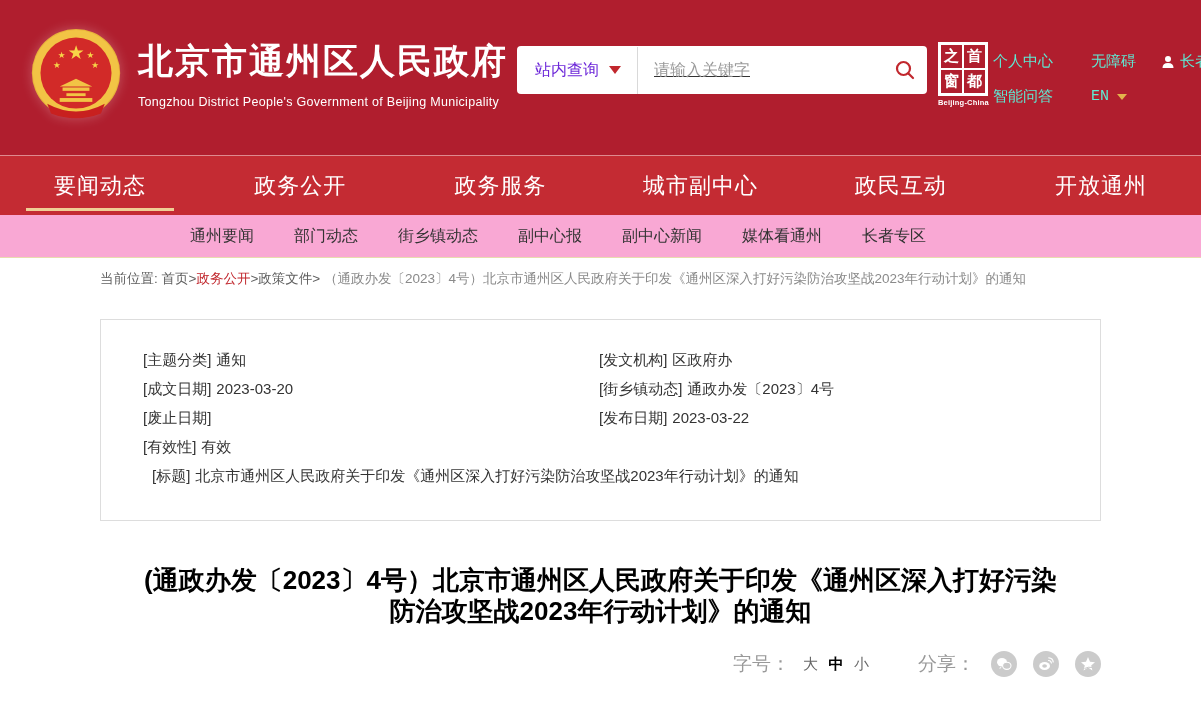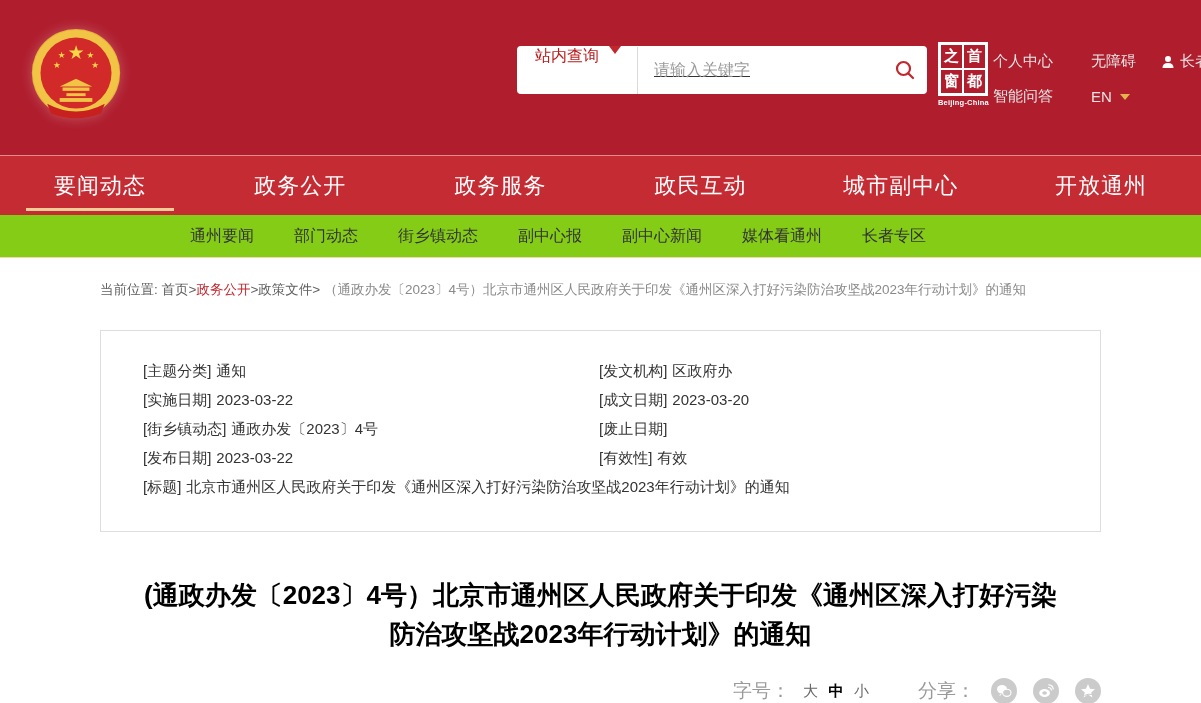--- a/index.html
+++ b/index.html
@@ -10,80 +10,80 @@
   .header { height:155px; background:#B01E2E; position:relative; }
   .header-inner { height:100%; display:flex; align-items:center; padding-left:28px; }
   .emblem { width:96px; height:96px; flex:0 0 auto; margin-top:-6px;
     filter:drop-shadow(0 0 6px rgba(255,255,255,0.25)); }
   .brand { margin-left:14px; margin-top:-8px; }
   .brand-title { color:#fff; font-size:35px; font-weight:bold; letter-spacing:2px; }
   .brand-sub { color:#fff; font-size:12.5px; margin-top:10px; letter-spacing:0.3px; }
 
   .search-box { position:absolute; left:517px; top:46px; width:410px; height:48px;
     background:#fff; border-radius:4px; display:flex; align-items:center; }
-  .search-scope { display:flex; align-items:flex-start; gap:10px; padding:0 16px 0 18px;
-    color:#b91c1c; font-size:16px; cursor:pointer; height:100%; }
+  .search-scope { display:flex; align-items:center; gap:10px; padding:0 16px 0 18px;
+    color:#6d28d9; font-size:16px; cursor:pointer; height:100%; }
   .scope-caret { width:0; height:0; border-left:6px solid transparent;
     border-right:6px solid transparent; border-top:8px solid #C1272D; }
   .search-divider { width:1px; height:47px; background:#d9d9d9; }
   .search-input { flex:1; border:none; outline:none; font-size:16px; color:#333;
     padding:0 8px 0 16px; font-family:inherit; background:transparent;text-decoration:underline; }
   .search-input::placeholder { color:#9a9a9a; }
   .search-btn { width:44px; height:100%; border:none; background:transparent;
     cursor:pointer; display:flex; align-items:center; justify-content:center; }
 
   .capital-logo { position:absolute; left:938px; top:42px; width:50px; cursor:pointer; }
   .capital-grid { width:50px; height:54px; border:2px solid #fff;
     display:grid; grid-template-columns:1fr 1fr; grid-template-rows:1fr 1fr; }
   .capital-cell { display:flex; align-items:center; justify-content:center;
     color:#fff; font-size:15px; font-weight:bold; border:1px solid #fff; }
   .capital-caption { color:#fff; font-size:7.5px; font-weight:bold; text-align:center;
     margin-top:2px; letter-spacing:0.2px; white-space:nowrap; }
 
   .quick-links { position:absolute; left:993px; top:52px; color:#fff; font-size:15px; }
   .ql-row { display:flex; align-items:center; margin-bottom:16px; }
-  .ql-item { color:#e5e5e5; text-decoration:none; cursor:pointer; white-space:nowrap; }
+  .ql-item { color:#5eead4; text-decoration:none; cursor:pointer; white-space:nowrap;font-family:Liberation Mono, monospace; }
   .ql-col1 { width:70px; margin-right:28px; }
   .ql-col2 { width:56px; margin-right:14px; display:flex; align-items:center; gap:8px; }
   .en-caret { width:0; height:0; border-left:5px solid transparent;
     border-right:5px solid transparent; border-top:6px solid #E3B34C; }
   .senior { display:flex; align-items:center; gap:5px; }
 
   
   .main-nav { height:60px; background:#C42B33; border-top:1px solid rgba(255,255,255,0.45);
     display:flex;font-family:Liberation Mono, monospace; }
   .nav-item { flex:1; display:flex; align-items:center; justify-content:center;
     color:#fff; font-size:22px; letter-spacing:1px; cursor:pointer;
     text-decoration:none; position:relative; }
   .nav-item.active::after { content:""; position:absolute; left:50%; bottom:4px;
     transform:translateX(-50%); width:148px; height:3px; background:#EFCF95; }
 
   
-  .sub-nav { height:43px; background:#84cc16; border-bottom:1px solid #E8DCAE;
+  .sub-nav { height:43px; background:#f9a8d4; border-bottom:1px solid #E8DCAE;
     display:flex; align-items:center; padding-left:190px; gap:40px; }
   .subnav-item { color:#333; font-size:16px; text-decoration:none; cursor:pointer;
     white-space:nowrap; }
 
   
-  .breadcrumb { width:1001px; margin:12px auto; padding:11px 0 10px 0; font-size:13.5px;
+  .breadcrumb { width:1001px; margin:1px auto; padding:11px 0 10px 0; font-size:13.5px;
     color:#5f5f5f; white-space:nowrap; overflow:hidden; }
   .crumb-link { color:#5f5f5f; text-decoration:none; cursor:pointer; }
   .crumb-link.red { color:#C1272D; }
   .crumb-current { color:#8a8a8a; }
 
   
   .content { width:1001px; margin:0 auto; }
   .meta-box { border:1px solid #ddd; margin-top:21px; padding:32px 40px 36px 42px; }
   .meta-grid { display:grid; grid-template-columns:456px 1fr; row-gap:13px; }
   .meta-cell { font-size:15px; color:#333; line-height:16px; }
-  .meta-cell.full { grid-column:1 / span 2; }
+  .meta-cell.full { grid-column:1 / span 2;margin-left:9px; }
   .meta-label { margin-right:5px; }
 
   .doc-title { margin-top:44px; text-align:center; font-size:26px; font-weight:bold;
-    color:#000; line-height:39px; padding:0 40px; }
+    color:#000; line-height:31px; padding:0 40px; }
 
   .doc-toolbar { display:flex; justify-content:flex-end; align-items:center;
     margin-top:24px; padding-right:0; gap:10px; }
   .tb-label { color:#999; font-size:19px; }
   .fs-option { font-size:15px; color:#666; cursor:pointer; margin:0 3px; text-decoration:none; }
   .fs-option.selected { color:#000; font-weight:bold; }
   .share-label { margin-left:36px; }
   .share-btn { width:26px; height:26px; border-radius:50%; background:#cbcbcb;
     border:none; cursor:pointer; display:flex; align-items:center; justify-content:center;
     margin-left:6px; padding:0; }
@@ -103,20 +103,24 @@
       <text x="35" y="32" text-anchor="middle" font-size="9" fill="#F7D648">★</text>
       <text x="65" y="32" text-anchor="middle" font-size="9" fill="#F7D648">★</text>
       <text x="30" y="43" text-anchor="middle" font-size="9" fill="#F7D648">★</text>
       <text x="70" y="43" text-anchor="middle" font-size="9" fill="#F7D648">★</text>
       <path d="M33 62 L50 54 L67 62 Z" fill="#F2C445"></path>
       <rect x="36" y="63" width="28" height="3.5" fill="#F2C445"></rect>
       <rect x="40" y="69" width="20" height="3" fill="#F2C445"></rect>
       <rect x="33" y="74" width="34" height="4" fill="#F2C445"></rect>
       <path d="M20 80 Q50 96 80 80 L76 90 Q50 100 24 90 Z" fill="#C8201F"></path>
     </svg>
+    <div class="brand">
+      <div class="brand-title">北京市通州区人民政府</div>
+      <div class="brand-sub">Tongzhou District People's Government of Beijing Municipality</div>
+    </div>
   </div>
 
   <div class="search-box">
     <div class="search-scope">
       <span>站内查询</span>
       <span class="scope-caret"></span>
     </div>
     <div class="search-divider"></div>
     <input class="search-input" placeholder="请输入关键字" style="">
     <button class="search-btn">
@@ -156,22 +160,22 @@
         <span class="en-caret"></span>
       </a>
     </div>
   </div>
 </div>
 
 <nav class="main-nav">
   <a class="nav-item active">要闻动态</a>
   <a class="nav-item">政务公开</a>
   <a class="nav-item">政务服务</a>
+  <a class="nav-item">城市副中心</a>
   <a class="nav-item">政民互动</a>
-  <a class="nav-item">城市副中心</a>
   <a class="nav-item">开放通州</a>
 </nav>
 
 <div class="sub-nav">
   <a class="subnav-item">通州要闻</a>
   <a class="subnav-item">部门动态</a>
   <a class="subnav-item">街乡镇动态</a>
   <a class="subnav-item">副中心报</a>
   <a class="subnav-item">副中心新闻</a>
   <a class="subnav-item">媒体看通州</a>
@@ -186,23 +190,20 @@
 
 <div class="content">
 
   <div class="meta-box">
     <div class="meta-grid">
       <div class="meta-cell">
         <span class="meta-label">[主题分类]</span><span>通知</span>
       </div>
       <div class="meta-cell">
         <span class="meta-label">[发文机构]</span><span>区政府办</span>
-      </div>
-      <div class="meta-cell">
-        <span class="meta-label">[实施日期]</span><span>2023-03-22</span>
       </div>
       <div class="meta-cell">
         <span class="meta-label">[成文日期]</span><span>2023-03-20</span>
       </div>
       <div class="meta-cell">
         <span class="meta-label">[街乡镇动态]</span><span>通政办发〔2023〕4号</span>
       </div>
       <div class="meta-cell">
         <span class="meta-label">[废止日期]</span><span></span>
       </div>

